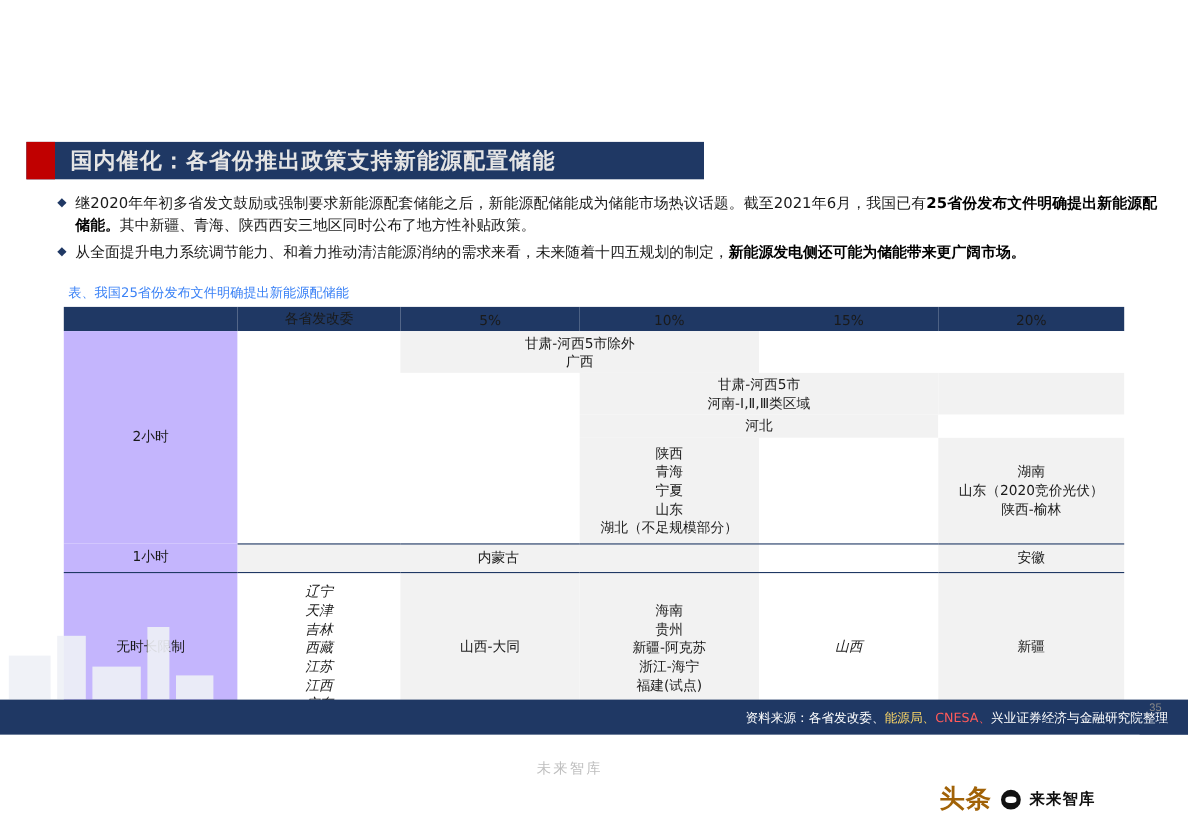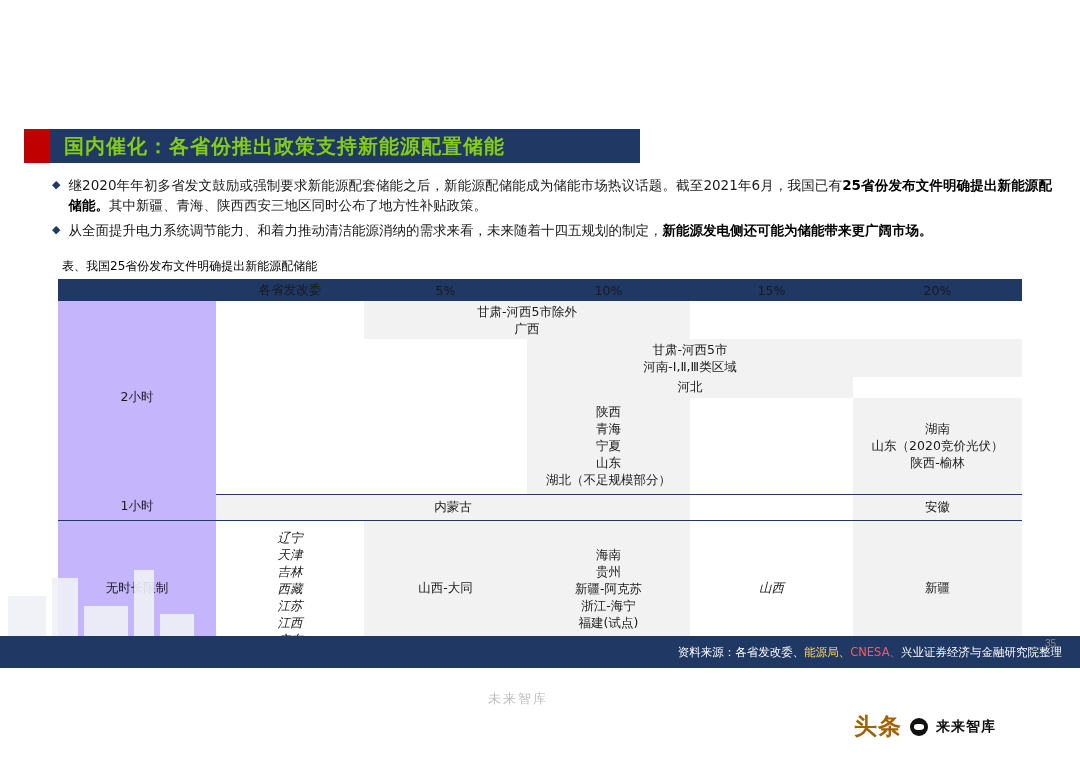--- a/index.html
+++ b/index.html
@@ -44,41 +44,41 @@
   .title-bar {
     position:absolute; left:24px; top:129px; width:616px; height:34px;
     background:#1f3864;
     display:flex; align-items:center;
   }
   .title-square {
     position:absolute; left:24px; top:129px;
     width:26px; height:34px; background:#c00000;
   }
   .title-text {
-    color:#84cc16; font-size:20px; font-weight:bold;
+    color:#e5e5e5; font-size:20px; font-weight:bold;
     margin-left:40px; letter-spacing:1px;
     font-family:"DejaVu Sans", sans-serif;
   }
 
   
   .bullets { position:absolute; left:52px; top:175px; width:1000px; }
   .bullet { display:flex; margin-bottom:5px; }
   .bullet .dia {
     color:#1f3864; font-size:11px; line-height:19px; margin-right:8px;
     flex:0 0 auto;
   }
   .bullet p {
     margin:0; font-size:13.5px; line-height:20px; color:#1a1a1a;
     font-family:"DejaVu Sans", sans-serif; text-align:justify;
   }
   .bullet b { font-weight:bold; color:#000; }
 
   .tbl-caption {
     position:absolute; left:62px; top:258px;
-    font-size:12px; color:#000000;
+    font-size:12px; color:#3b82f6;
     font-family:"DejaVu Sans", sans-serif;
   }
 
   
   .tbl-wrap { position:absolute; left:58px; top:279px; width:964px; }
   table.grid { border-collapse:collapse; width:964px; table-layout:fixed; }
   table.grid td, table.grid th {
     font-family:"DejaVu Sans", sans-serif;
     font-size:12.5px; color:#1a1a1a;
     text-align:center; vertical-align:middle;

